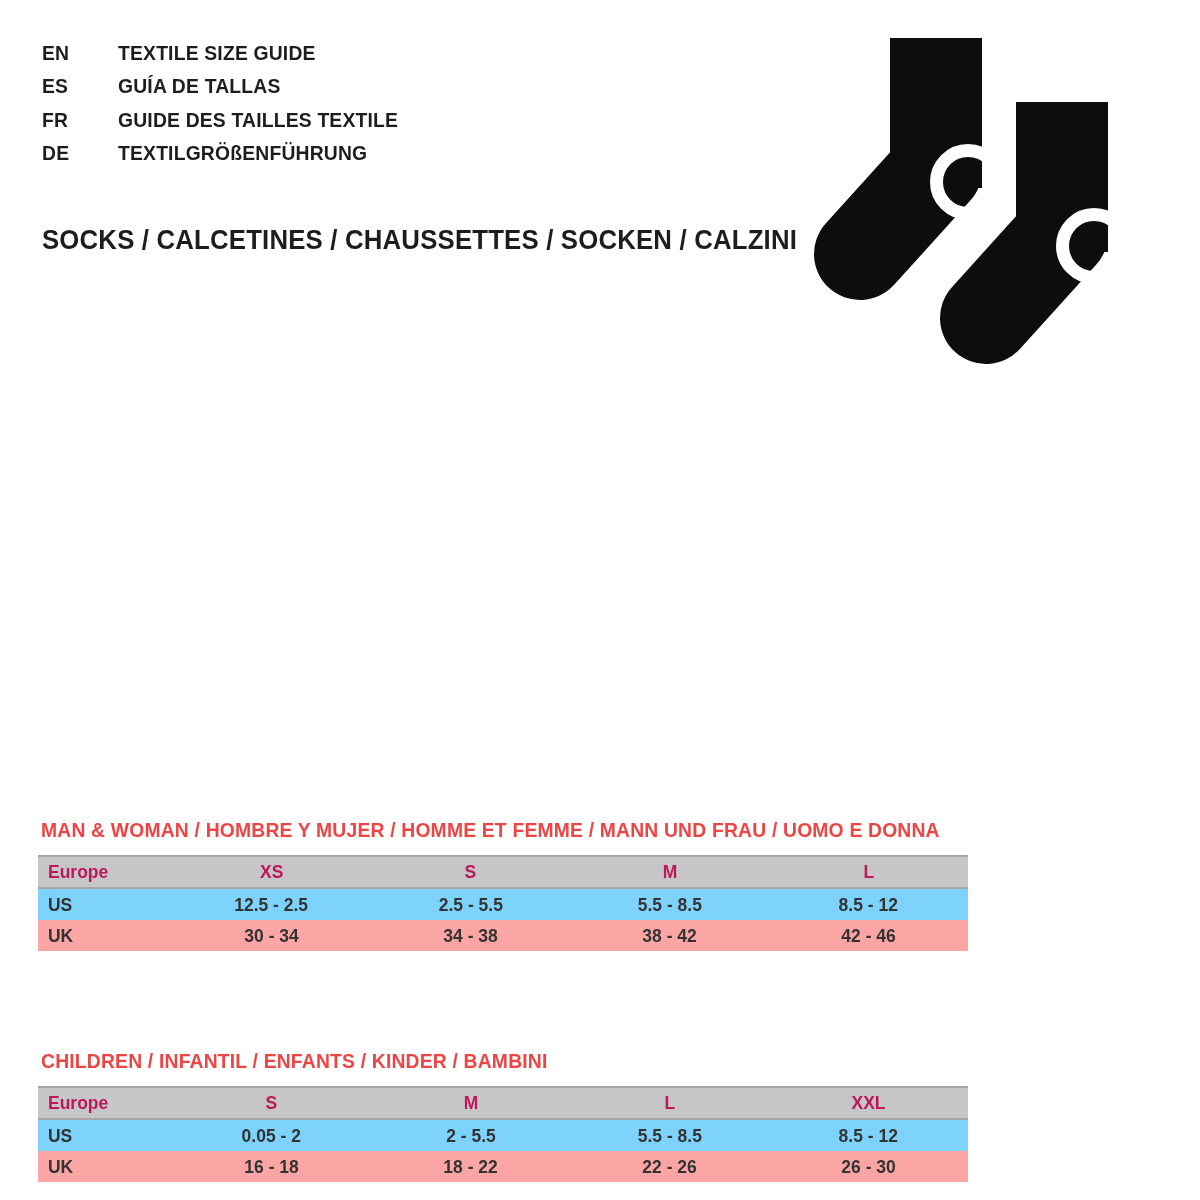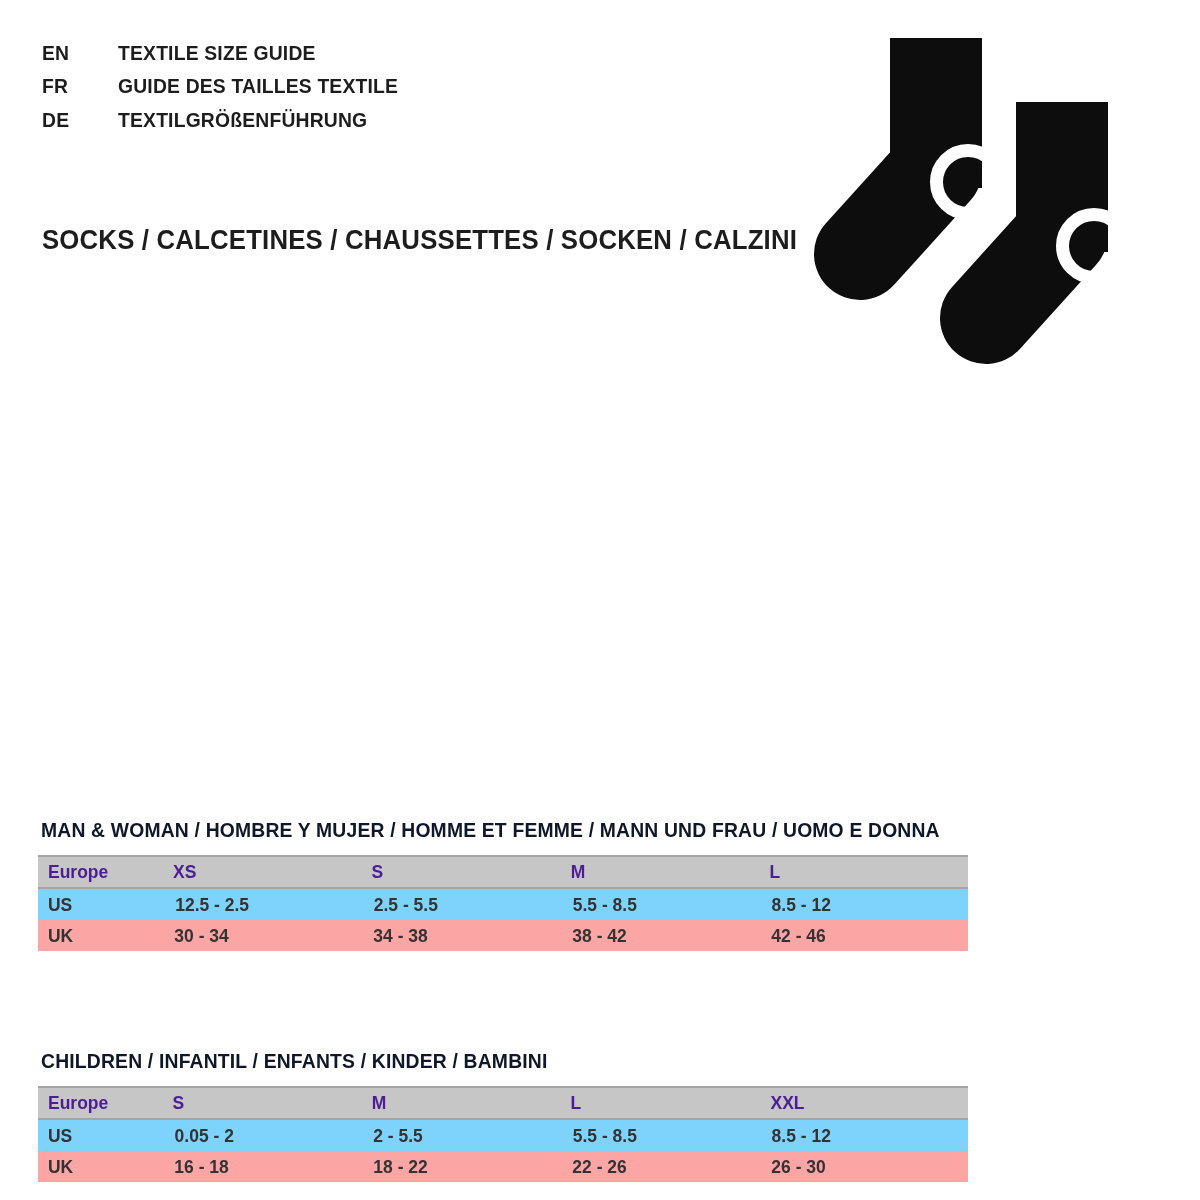--- a/index.html
+++ b/index.html
@@ -65,58 +65,62 @@
     width: 930px;
   }
   .section-man-woman { top: 818px; }
   .section-children  { top: 1049px; }
   .section-title {
     margin: 0 0 0 3px;
     font-size: 21px;
     font-weight: 700;
     line-height: 24px;
     letter-spacing: 0.2px;
-    color: #0f172a;
+    color: #ef4444;
   }
   table.size-table {
     margin-top: 13px;
     width: 930px;
     border-collapse: collapse;
     table-layout: fixed;
     font-size: 19px;
     font-weight: 700;
     color: #333333;
   }
   table.size-table col.c0 { width: 134px; }
   table.size-table th, table.size-table td {
     padding: 0;
-    text-align: left;
+    text-align: center;
     vertical-align: middle;
   }
   table.size-table th {
     height: 30px;
     background: #c6c6c6;
     border-top: 2px solid #a5a5a5;
     border-bottom: 2px solid #a5a5a5;
     font-weight: 700;
-    color: #4c1d95;
+    color: #be185d;
   }
   table.size-table td { height: 31px; background: #7dd3fc; }
   table.size-table tr.alt td { background: #fca5a5; }
   .left-cell { text-align: left !important; padding-left: 10px !important; }
 </style>
 </head>
 <body>
 
 <div class="page">
 
   <div class="lang-block">
     <div class="lang-row">
       <span class="lang-code"><span class="cond">EN</span></span>
       <span class="lang-label"><span class="cond">TEXTILE SIZE GUIDE</span></span>
+    </div>
+    <div class="lang-row">
+      <span class="lang-code"><span class="cond">ES</span></span>
+      <span class="lang-label"><span class="cond">GUÍA DE TALLAS</span></span>
     </div>
     <div class="lang-row">
       <span class="lang-code"><span class="cond">FR</span></span>
       <span class="lang-label"><span class="cond">GUIDE DES TAILLES TEXTILE</span></span>
     </div>
     <div class="lang-row">
       <span class="lang-code"><span class="cond">DE</span></span>
       <span class="lang-label"><span class="cond">TEXTILGRÖßENFÜHRUNG</span></span>
     </div>
   </div>

